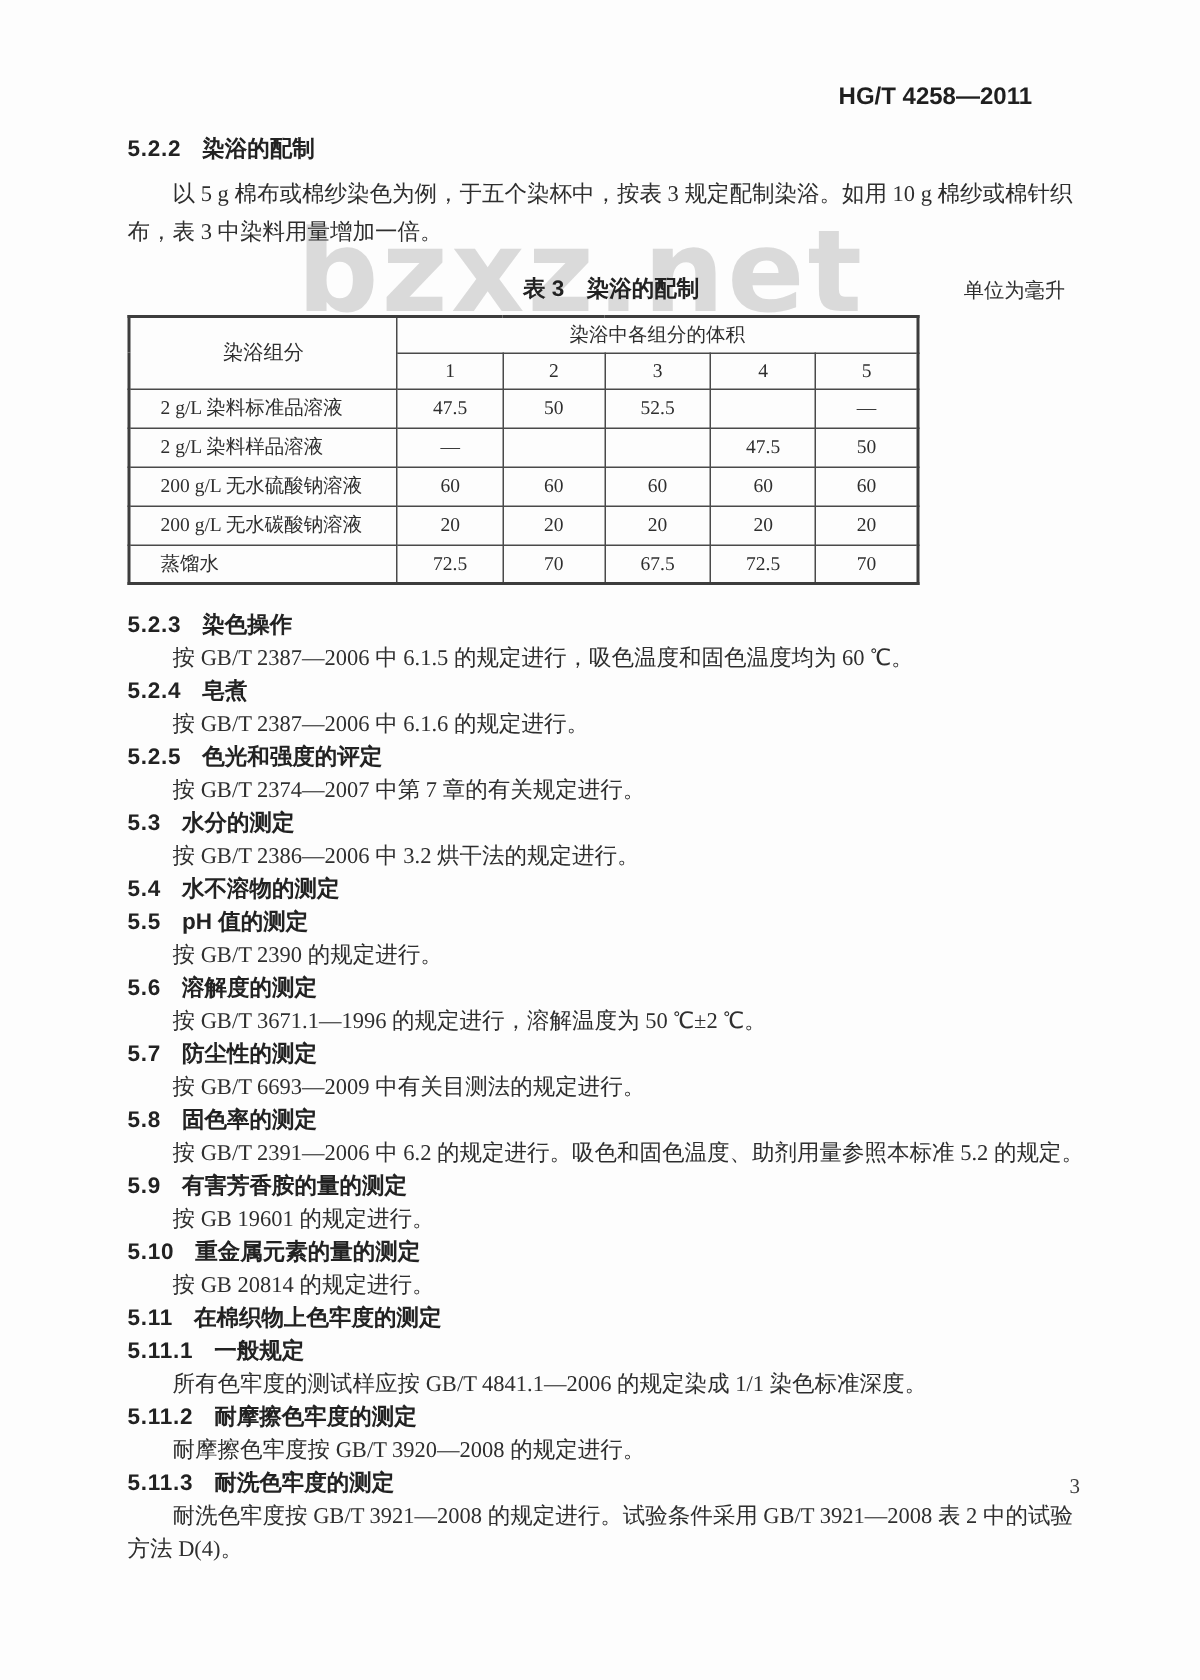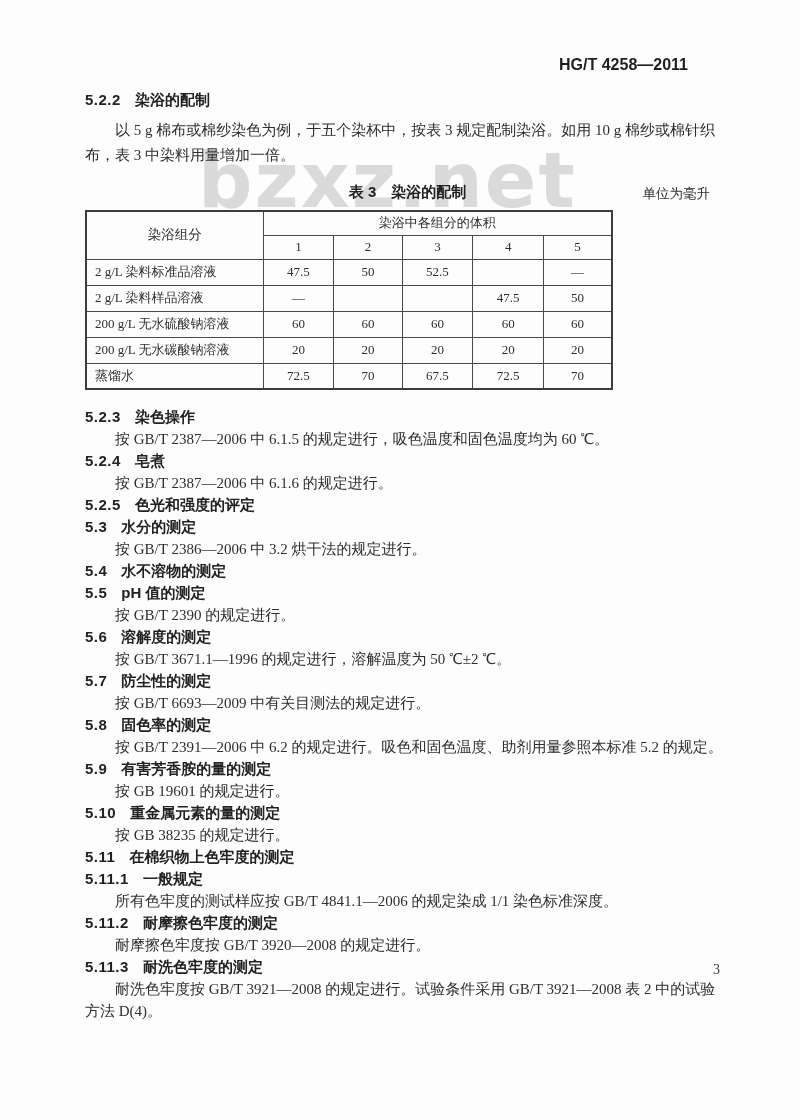--- a/index.html
+++ b/index.html
@@ -93,21 +93,21 @@
     padding: 1px 4px;
   }
   table.bath-table td.rowhead {
     width: 226px;
     font-size: 13.5px;
   }
   table.bath-table td.grouphead { height: 24px; }
   table.bath-table td.colnum { height: 24px; width: 84px; }
   table.bath-table td.lbl {
     text-align: left;
-    padding-left: 8px;
+    padding-left: 20px;
   }
   .sections { margin-top: 16px; }
   .section .sec-heading { line-height: 22px; }
   .section .body-para {
     margin-top: 0;
     line-height: 22px;
   }
   .page-num {
     position: absolute;
     right: 80px;
@@ -210,20 +210,21 @@
           <div class="sec-heading">
             <span class="sec-num">5.2.4</span><span class="sec-title">皂煮</span>
           </div>
           <p class="body-para">按 GB/T 2387—2006 中 6.1.6 的规定进行。</p>
         </div>
 
         <div class="section">
           <div class="sec-heading">
             <span class="sec-num">5.2.5</span><span class="sec-title">色光和强度的评定</span>
           </div>
+          <p class="body-para">按 GB/T 2374—2007 中第 7 章的有关规定进行。</p>
         </div>
 
         <div class="section">
           <div class="sec-heading">
             <span class="sec-num">5.3</span><span class="sec-title">水分的测定</span>
           </div>
           <p class="body-para">按 GB/T 2386—2006 中 3.2 烘干法的规定进行。</p>
         </div>
 
         <div class="section">
@@ -264,21 +265,21 @@
           <div class="sec-heading">
             <span class="sec-num">5.9</span><span class="sec-title">有害芳香胺的量的测定</span>
           </div>
           <p class="body-para">按 GB 19601 的规定进行。</p>
         </div>
 
         <div class="section">
           <div class="sec-heading">
             <span class="sec-num">5.10</span><span class="sec-title">重金属元素的量的测定</span>
           </div>
-          <p class="body-para">按 GB 38235 的规定进行。</p>
+          <p class="body-para">按 GB 20814 的规定进行。</p>
         </div>
 
         <div class="section">
           <div class="sec-heading">
             <span class="sec-num">5.11</span><span class="sec-title">在棉织物上色牢度的测定</span>
           </div>
         </div>
 
         <div class="section">
           <div class="sec-heading">

